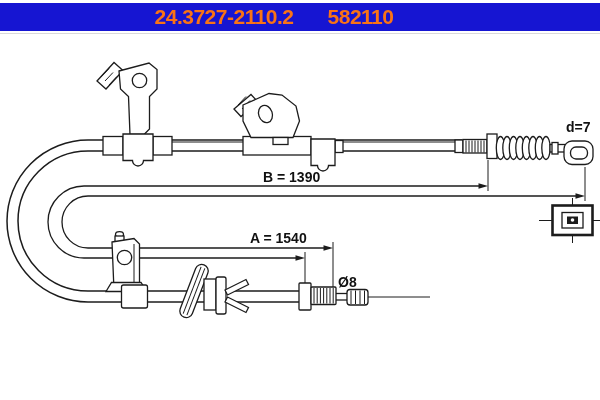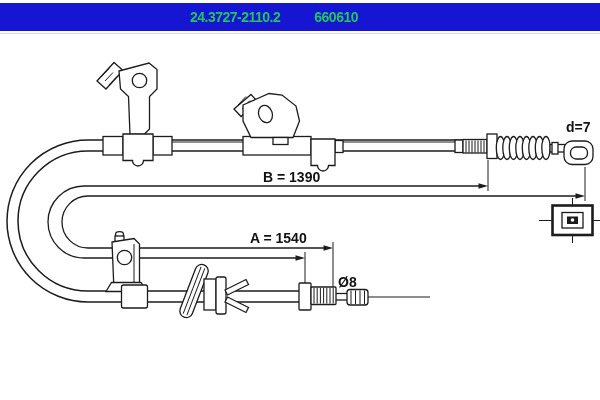--- a/index.html
+++ b/index.html
@@ -1,38 +1,38 @@
 <!DOCTYPE html>
 <html><head>
 <meta charset="utf-8">
 <style>
   html,body{margin:0;padding:0;background:#ffffff;}
   #stage{position:relative;width:600px;height:400px;background:#ffffff;overflow:hidden;
          font-family:"Liberation Sans",sans-serif;}
   .header{position:absolute;top:3px;left:0;width:600px;height:28px;background:#1615d2;
           display:flex;align-items:center;justify-content:center;gap:34px;
           padding-right:52px;box-sizing:border-box;}
-  .header span{color:#22c55e;font-weight:700;font-size:14px;letter-spacing:-0.5px;
+  .header span{color:#f97316;font-weight:700;font-size:21px;letter-spacing:-0.5px;
                font-family:"Liberation Sans",sans-serif;}
   .hairline{position:absolute;top:33px;left:0;width:600px;height:1px;background:#c9c9c9;opacity:.7;}
   svg{position:absolute;top:0;left:0;}
   .ln{stroke:#1c1c1c;stroke-width:1.3;fill:none;}
   .thin{stroke:#1c1c1c;stroke-width:1;fill:none;}
   .part{stroke:#1c1c1c;stroke-width:1.3;fill:#ffffff;}
   .fillk{fill:#1c1c1c;stroke:none;}
   .lbl{font:700 14px "Liberation Sans",sans-serif;fill:#111111;}
 </style>
 </head>
 <body>
 
 <div id="stage">
 
   <div class="header">
     <span>24.3727-2110.2</span>
-    <span>660610</span>
+    <span>582110</span>
   </div>
   <div class="hairline"></div>
 
   <svg width="600" height="400" viewBox="0 0 600 400">
 
     <g>
       <path d="M462,145.5 H88 A75.5,75.5 0 0 0 88,296.5 H302" stroke="#1c1c1c" stroke-width="12.5" fill="none"></path>
       <path d="M462,145.5 H88 A75.5,75.5 0 0 0 88,296.5 H302" stroke="#ffffff" stroke-width="9.5" fill="none"></path>
       <line class="thin" x1="104" y1="142" x2="456" y2="142"></line>
     </g>

